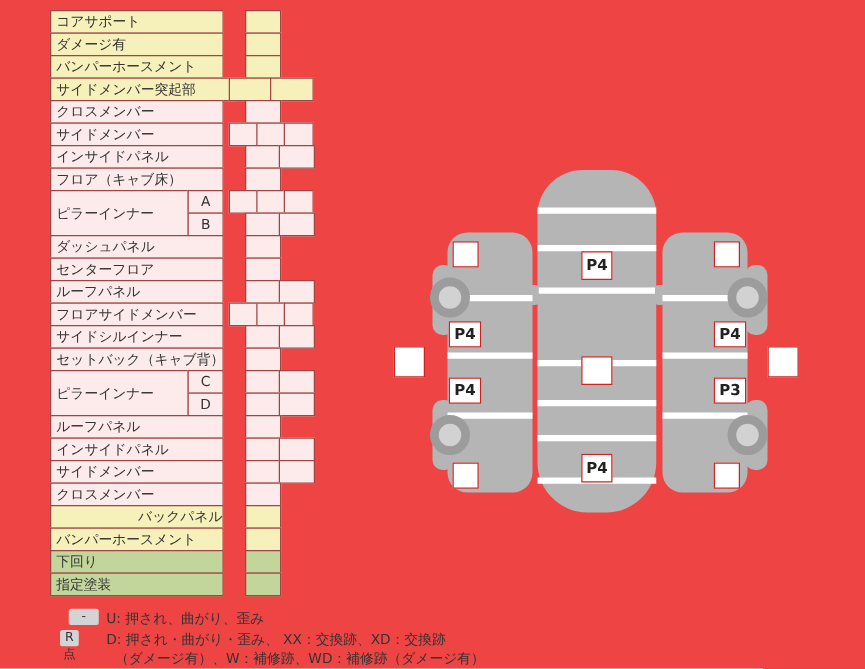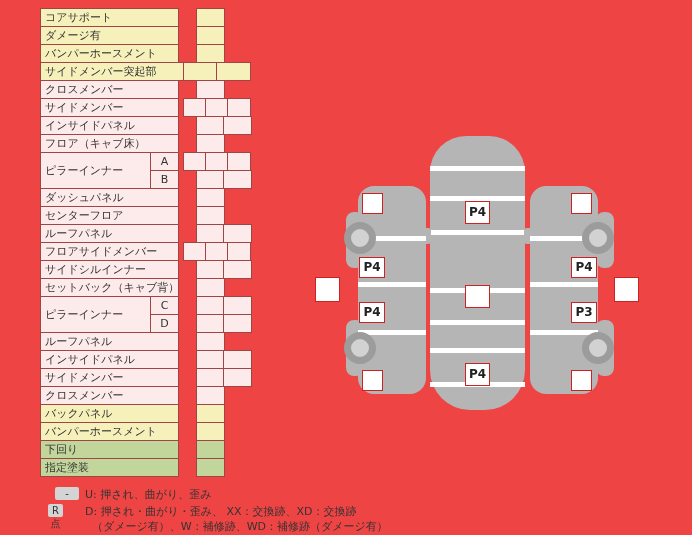--- a/index.html
+++ b/index.html
@@ -78,21 +78,21 @@
       <div class="tcell tlabel" style="left: 40px; top: 332px; width: 139px; height: 19px; background: rgb(253, 234, 234);">ルーフパネル</div>
       <div class="tcell" style="left: 196px; top: 332px; width: 29px; height: 19px; background: rgb(253, 234, 234);"></div>
       <div class="tcell tlabel" style="left: 40px; top: 350px; width: 139px; height: 19px; background: rgb(253, 234, 234);">インサイドパネル</div>
       <div class="tcell" style="left: 196px; top: 350px; width: 29px; height: 19px; background: rgb(253, 234, 234);"></div>
       <div class="tcell" style="left: 223px; top: 350px; width: 29px; height: 19px; background: rgb(253, 234, 234);"></div>
       <div class="tcell tlabel" style="left: 40px; top: 368px; width: 139px; height: 19px; background: rgb(253, 234, 234);">サイドメンバー</div>
       <div class="tcell" style="left: 196px; top: 368px; width: 29px; height: 19px; background: rgb(253, 234, 234);"></div>
       <div class="tcell" style="left: 223px; top: 368px; width: 29px; height: 19px; background: rgb(253, 234, 234);"></div>
       <div class="tcell tlabel" style="left: 40px; top: 386px; width: 139px; height: 19px; background: rgb(253, 234, 234);">クロスメンバー</div>
       <div class="tcell" style="left: 196px; top: 386px; width: 29px; height: 19px; background: rgb(253, 234, 234);"></div>
-      <div class="tcell tlabel" style="left: 40px; top: 404px; width: 139px; height: 19px; background: rgb(246, 240, 187);">バックパネル</div>
+      <div class="tcell tlabel" style="left: 40px; top: 404px; width: 139px; height: 19px; background: rgb(246, 240, 187); text-align: right;">バックパネル</div>
       <div class="tcell" style="left: 196px; top: 404px; width: 29px; height: 19px; background: rgb(246, 240, 187);"></div>
       <div class="tcell tlabel" style="left: 40px; top: 422px; width: 139px; height: 19px; background: rgb(246, 240, 187);">バンパーホースメント</div>
       <div class="tcell" style="left: 196px; top: 422px; width: 29px; height: 19px; background: rgb(246, 240, 187);"></div>
       <div class="tcell tlabel" style="left: 40px; top: 440px; width: 139px; height: 19px; background: rgb(194, 214, 155);">下回り</div>
       <div class="tcell" style="left: 196px; top: 440px; width: 29px; height: 19px; background: rgb(194, 214, 155);"></div>
       <div class="tcell tlabel" style="left: 40px; top: 458px; width: 139px; height: 19px; background: rgb(194, 214, 155);">指定塗装</div>
       <div class="tcell" style="left: 196px; top: 458px; width: 29px; height: 19px; background: rgb(194, 214, 155);"></div>
     </div>
   <div id="diagram-layer">
       <div class="car" style="left: 430px; top: 136px; width: 95px; height: 274px; background: rgb(181, 181, 181); border-radius: 36px 36px 40px 40px;"></div>

